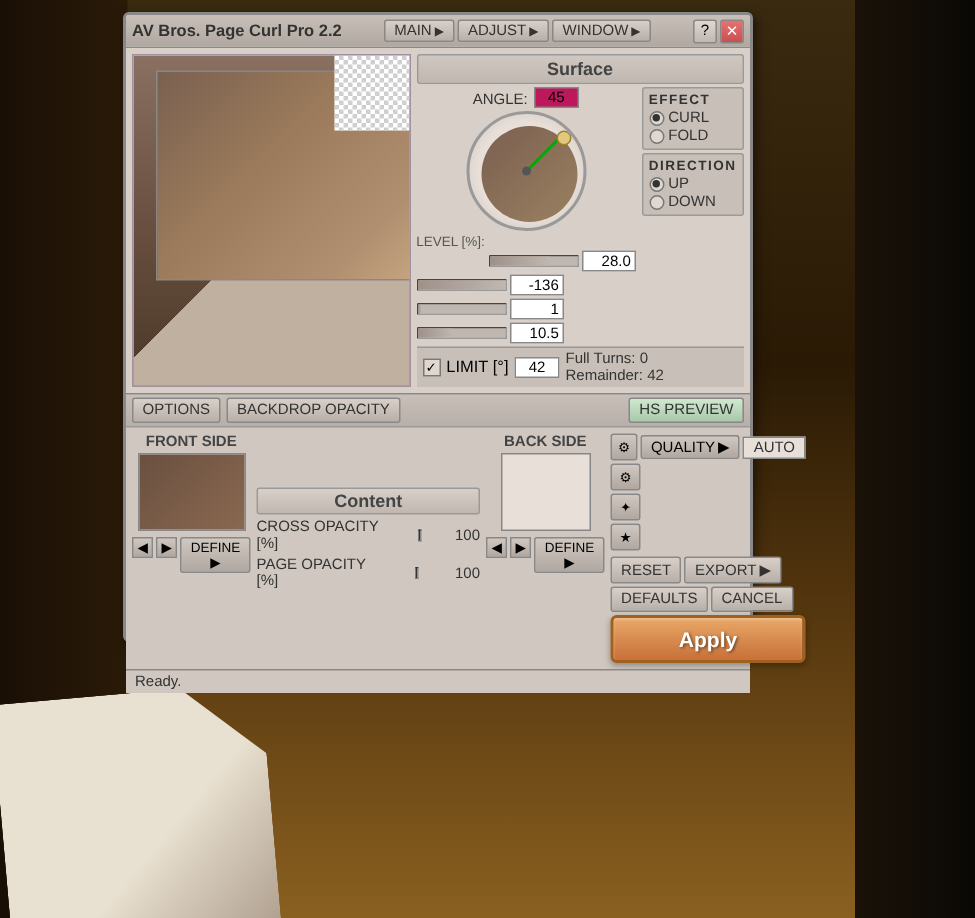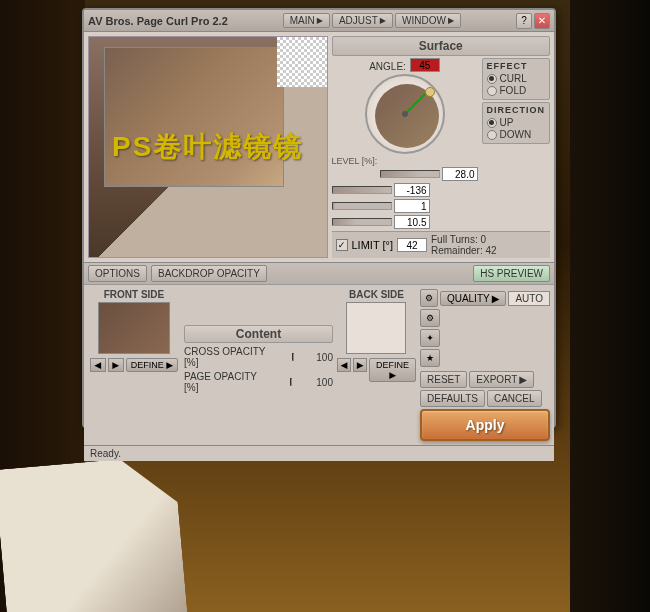--- a/index.html
+++ b/index.html
@@ -53,21 +53,21 @@
       background: linear-gradient(135deg, #e8e0d0 60%, #b0a090 100%);
       clip-path: polygon(0 100%, 100% 100%, 100% 30%, 70% 0, 0 0);
       transform: rotate(-5deg) translateY(10px);
     }
 
     
     .dialog {
       position: absolute;
       top: 8px;
       left: 82px;
-      width: 474px;
+      width: 420px;
       height: 420px;
       background: #d8d0c8;
       border: 2px solid #888;
       border-radius: 4px;
       z-index: 10;
       box-shadow: 2px 2px 8px rgba(0,0,0,0.5);
     }
 
     
     .titlebar {
@@ -208,21 +208,21 @@
       flex-direction: column;
       align-items: center;
       gap: 2px;
     }
     .angle-label-row {
       display: flex; align-items: flex-end; gap: 4px;
       font-size: 10px; color: #333;
     }
     .angle-input {
       width: 30px; height: 14px;
-      border: 1px solid #888; background: #b91c1c;
+      border: 1px solid #888; background: #be185d;
       font-size: 10px; text-align: center;
     }
     .dial-container {
       position: relative;
       width: 80px; height: 80px;
     }
     .dial-bg {
       width: 80px; height: 80px;
       border-radius: 50%;
       background: radial-gradient(circle, #e8e0d8 60%, #c8c0b8 100%);
@@ -610,21 +610,20 @@
   </div>
 
   <div class="dialog-body">
 
     <div class="top-section">
 
       <div class="preview-area">
         <div class="preview-image">
           <div class="preview-inner-img"></div>
           <div class="preview-checkerboard"></div>
-          <div class="watermark-text">PS卷叶滤镜镜</div>
         </div>
       </div>
 
       <div class="surface-panel">
         <div class="panel-header">Surface</div>
 
         <div class="surface-content">
 
           <div class="angle-section">
             <div class="angle-label-row">

